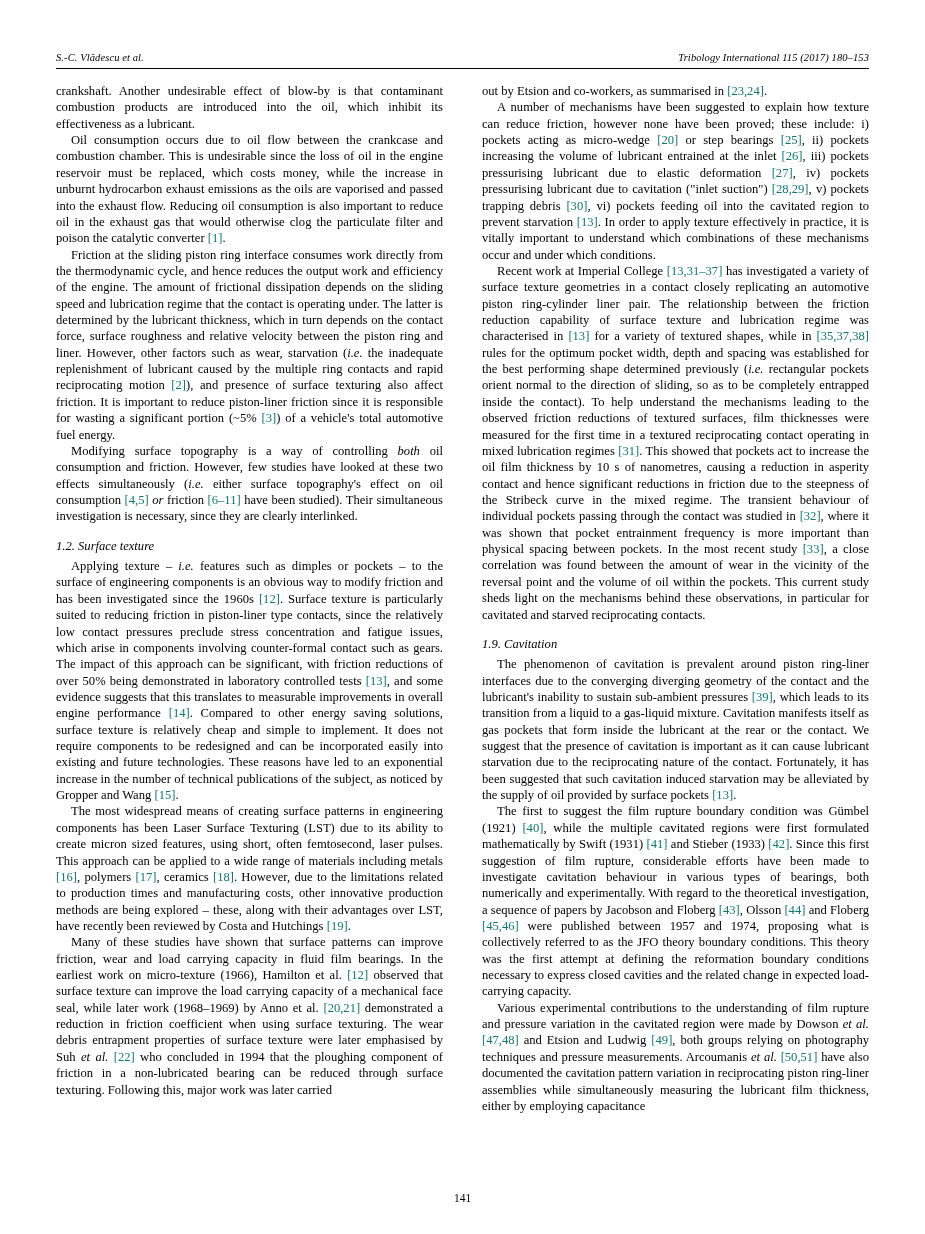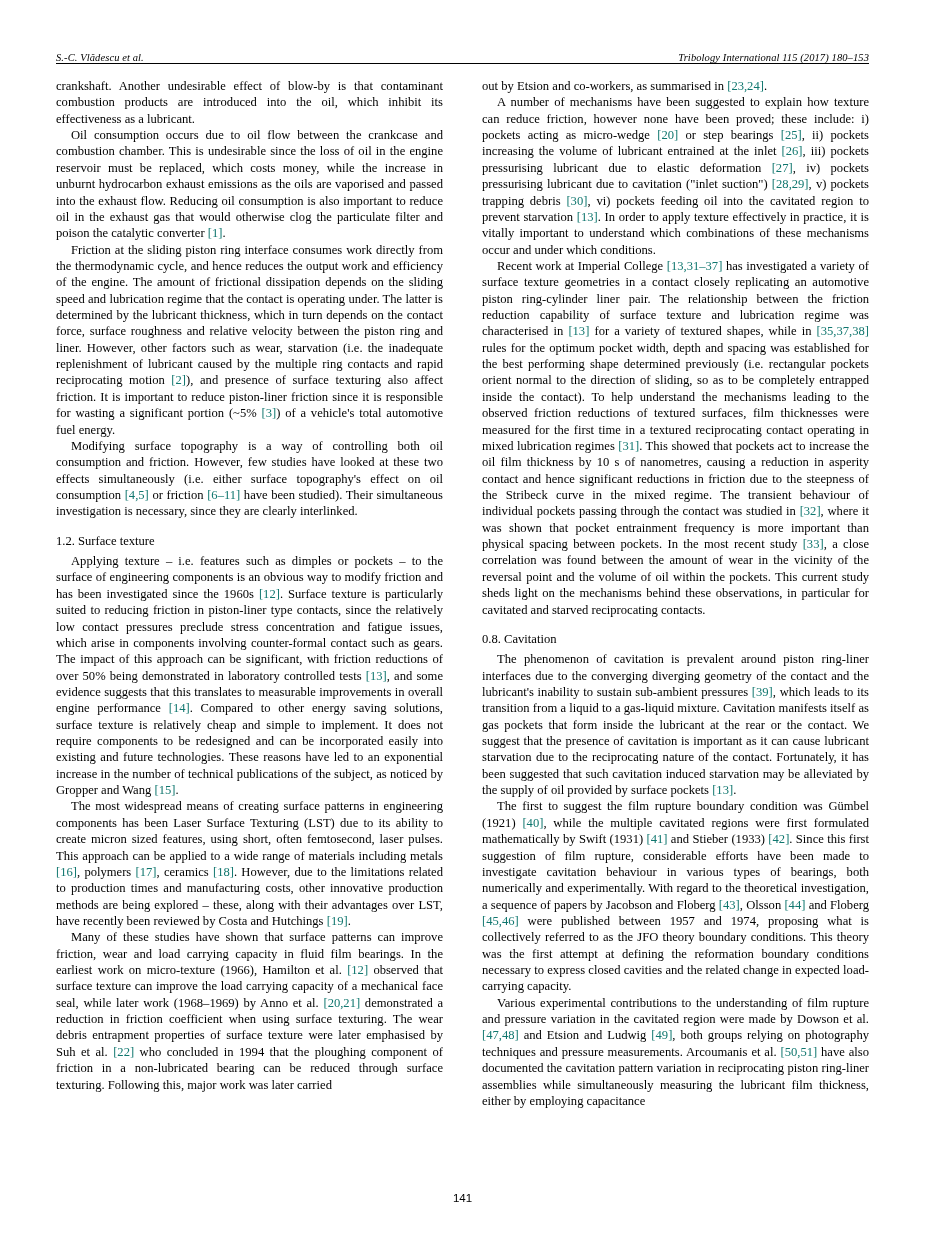--- a/index.html
+++ b/index.html
@@ -18,20 +18,21 @@
     box-sizing: border-box;
     padding: 52px 56px 40px 56px;
   }
   .running-head {
     display: flex;
     justify-content: space-between;
     align-items: baseline;
     font-size: 10.5px;
     font-style: italic;
     font-family: "Liberation Serif", serif;
+    padding-bottom: 5px;
     border-bottom: 0.8px solid #000;
     margin-bottom: 14px;
   }
   .running-head .left { letter-spacing: 0.1px; }
   .running-head .right { letter-spacing: 0.1px; }
 
   .columns {
     display: flex;
     gap: 39px;
     height: 1060px;
@@ -45,33 +46,34 @@
     hyphens: auto;
   }
   p {
     margin: 0;
     text-indent: 15px;
   }
   p.noindent { text-indent: 0; }
   .sec-head {
     margin: 13px 0 4px 0;
     font-size: 12.6px;
+    font-style: italic;
     text-align: left;
     text-indent: 0;
   }
   .ref { color: #0f766e; }
-  .it { }
+  .it { font-style: italic; }
   .pagenum {
     position: absolute;
     bottom: 30px;
     left: 0;
     width: 100%;
     text-align: center;
     font-size: 11.5px;
-    font-family: Liberation Sans, sans-serif;
+    font-family: Liberation Serif, serif;
   }
 </style>
 </head>
 <body>
 
 <div class="page">
 
   <div class="running-head">
     <div class="left">S.-C. Vlădescu et al.</div>
     <div class="right">Tribology International 115 (2017) 180–153</div>
@@ -85,21 +87,21 @@
         <p>Modifying surface topography is a way of controlling <span class="it">both</span> oil consumption and friction. However, few studies have looked at these two effects simultaneously (<span class="it">i.e.</span> either surface topography's effect on oil consumption <span class="ref">[4,5]</span> <span class="it">or</span> friction <span class="ref">[6–11]</span> have been studied). Their simultaneous investigation is necessary, since they are clearly interlinked.</p>
         <p class="sec-head">1.2.  Surface texture</p>
         <p>Applying texture – <span class="it">i.e.</span> features such as dimples or pockets – to the surface of engineering components is an obvious way to modify friction and has been investigated since the 1960s <span class="ref">[12]</span>. Surface texture is particularly suited to reducing friction in piston-liner type contacts, since the relatively low contact pressures preclude stress concentration and fatigue issues, which arise in components involving counter-formal contact such as gears. The impact of this approach can be significant, with friction reductions of over 50% being demonstrated in laboratory controlled tests <span class="ref">[13]</span>, and some evidence suggests that this translates to measurable improvements in overall engine performance <span class="ref">[14]</span>. Compared to other energy saving solutions, surface texture is relatively cheap and simple to implement. It does not require components to be redesigned and can be incorporated easily into existing and future technologies. These reasons have led to an exponential increase in the number of technical publications of the subject, as noticed by Gropper and Wang <span class="ref">[15]</span>.</p>
         <p>The most widespread means of creating surface patterns in engineering components has been Laser Surface Texturing (LST) due to its ability to create micron sized features, using short, often femtosecond, laser pulses. This approach can be applied to a wide range of materials including metals <span class="ref">[16]</span>, polymers <span class="ref">[17]</span>, ceramics <span class="ref">[18]</span>. However, due to the limitations related to production times and manufacturing costs, other innovative production methods are being explored – these, along with their advantages over LST, have recently been reviewed by Costa and Hutchings <span class="ref">[19]</span>.</p>
         <p>Many of these studies have shown that surface patterns can improve friction, wear and load carrying capacity in fluid film bearings. In the earliest work on micro-texture (1966), Hamilton et al. <span class="ref">[12]</span> observed that surface texture can improve the load carrying capacity of a mechanical face seal, while later work (1968–1969) by Anno et al. <span class="ref">[20,21]</span> demonstrated a reduction in friction coefficient when using surface texturing. The wear debris entrapment properties of surface texture were later emphasised by Suh <span class="it">et al.</span> <span class="ref">[22]</span> who concluded in 1994 that the ploughing component of friction in a non-lubricated bearing can be reduced through surface texturing. Following this, major work was later carried</p>
       </div>
     <div class="col" id="right-col">
         <p class="noindent">out by Etsion and co-workers, as summarised in <span class="ref">[23,24]</span>.</p>
         <p>A number of mechanisms have been suggested to explain how texture can reduce friction, however none have been proved; these include: i) pockets acting as micro-wedge <span class="ref">[20]</span> or step bearings <span class="ref">[25]</span>, ii) pockets increasing the volume of lubricant entrained at the inlet <span class="ref">[26]</span>, iii) pockets pressurising lubricant due to elastic deformation <span class="ref">[27]</span>, iv) pockets pressurising lubricant due to cavitation ("inlet suction") <span class="ref">[28,29]</span>, v) pockets trapping debris <span class="ref">[30]</span>, vi) pockets feeding oil into the cavitated region to prevent starvation <span class="ref">[13]</span>. In order to apply texture effectively in practice, it is vitally important to understand which combinations of these mechanisms occur and under which conditions.</p>
         <p>Recent work at Imperial College <span class="ref">[13,31–37]</span> has investigated a variety of surface texture geometries in a contact closely replicating an automotive piston ring-cylinder liner pair. The relationship between the friction reduction capability of surface texture and lubrication regime was characterised in <span class="ref">[13]</span> for a variety of textured shapes, while in <span class="ref">[35,37,38]</span> rules for the optimum pocket width, depth and spacing was established for the best performing shape determined previously (<span class="it">i.e.</span> rectangular pockets orient normal to the direction of sliding, so as to be completely entrapped inside the contact). To help understand the mechanisms leading to the observed friction reductions of textured surfaces, film thicknesses were measured for the first time in a textured reciprocating contact operating in mixed lubrication regimes <span class="ref">[31]</span>. This showed that pockets act to increase the oil film thickness by 10 s of nanometres, causing a reduction in asperity contact and hence significant reductions in friction due to the steepness of the Stribeck curve in the mixed regime. The transient behaviour of individual pockets passing through the contact was studied in <span class="ref">[32]</span>, where it was shown that pocket entrainment frequency is more important than physical spacing between pockets. In the most recent study <span class="ref">[33]</span>, a close correlation was found between the amount of wear in the vicinity of the reversal point and the volume of oil within the pockets. This current study sheds light on the mechanisms behind these observations, in particular for cavitated and starved reciprocating contacts.</p>
-        <p class="sec-head">0.8.  Cavitation</p>
+        <p class="sec-head">1.9.  Cavitation</p>
         <p>The phenomenon of cavitation is prevalent around piston ring-liner interfaces due to the converging diverging geometry of the contact and the lubricant's inability to sustain sub-ambient pressures <span class="ref">[39]</span>, which leads to its transition from a liquid to a gas-liquid mixture. Cavitation manifests itself as gas pockets that form inside the lubricant at the rear or the contact. We suggest that the presence of cavitation is important as it can cause lubricant starvation due to the reciprocating nature of the contact. Fortunately, it has been suggested that such cavitation induced starvation may be alleviated by the supply of oil provided by surface pockets <span class="ref">[13]</span>.</p>
         <p>The first to suggest the film rupture boundary condition was Gümbel (1921) <span class="ref">[40]</span>, while the multiple cavitated regions were first formulated mathematically by Swift (1931) <span class="ref">[41]</span> and Stieber (1933) <span class="ref">[42]</span>. Since this first suggestion of film rupture, considerable efforts have been made to investigate cavitation behaviour in various types of bearings, both numerically and experimentally. With regard to the theoretical investigation, a sequence of papers by Jacobson and Floberg <span class="ref">[43]</span>, Olsson <span class="ref">[44]</span> and Floberg <span class="ref">[45,46]</span> were published between 1957 and 1974, proposing what is collectively referred to as the JFO theory boundary conditions. This theory was the first attempt at defining the reformation boundary conditions necessary to express closed cavities and the related change in expected load-carrying capacity.</p>
         <p>Various experimental contributions to the understanding of film rupture and pressure variation in the cavitated region were made by Dowson <span class="it">et al.</span> <span class="ref">[47,48]</span> and Etsion and Ludwig <span class="ref">[49]</span>, both groups relying on photography techniques and pressure measurements. Arcoumanis <span class="it">et al.</span> <span class="ref">[50,51]</span> have also documented the cavitation pattern variation in reciprocating piston ring-liner assemblies while simultaneously measuring the lubricant film thickness, either by employing capacitance</p>
       </div>
   </div>
 
   <div class="pagenum">141</div>
 </div>
 
 </body></html>

